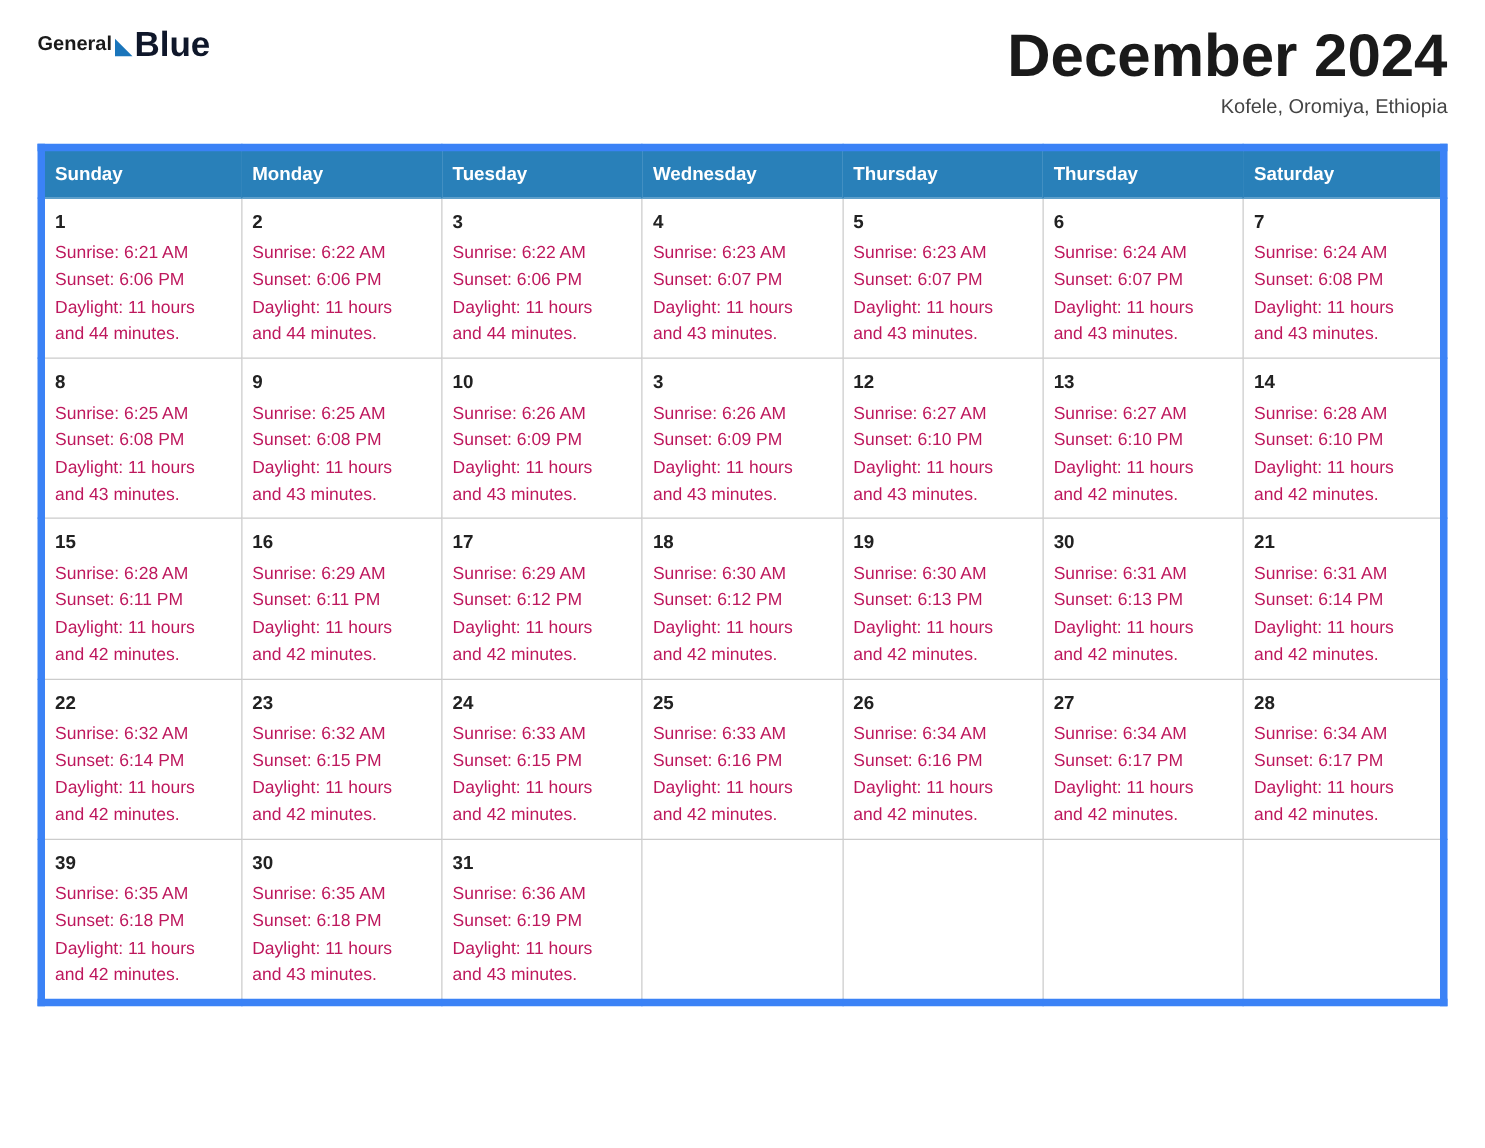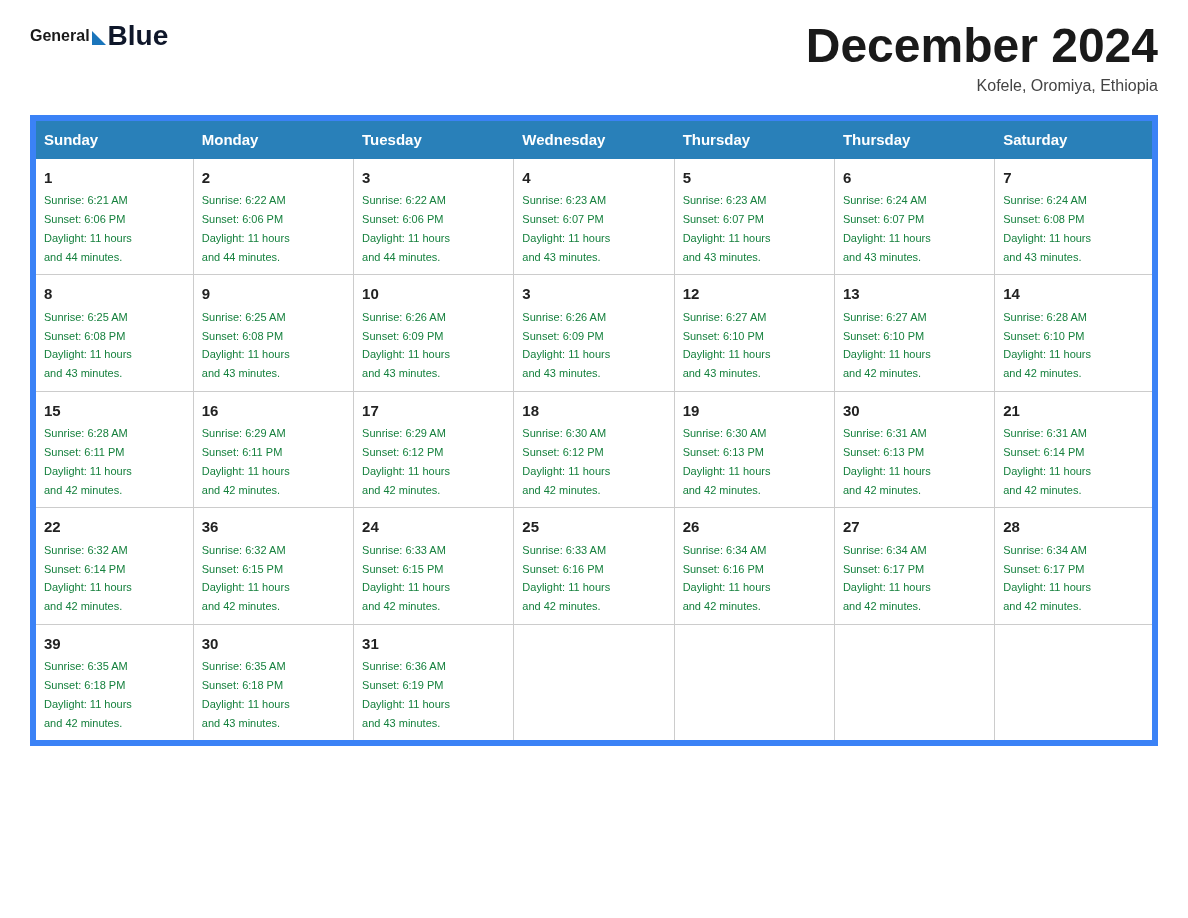--- a/index.html
+++ b/index.html
@@ -78,22 +78,22 @@
       color: #222;
       line-height: 1.5;
     }
     .day-number {
       font-size: 15px;
       font-weight: bold;
       display: block;
       margin-bottom: 2px;
     }
     .day-info {
-      font-size: 11px;
-      color: #15803d;
+      font-size: 14px;
+      color: #be185d;
       line-height: 1.55;
     }
     .empty-cell {
       background: #fff;
     }
     .logo-wrapper {
       display: flex;
       align-items: center;
       gap: 0;
     }
@@ -217,21 +217,21 @@
           <span class="day-number">21</span>
           <span class="day-info">Sunrise: 6:31 AM<br>Sunset: 6:14 PM<br>Daylight: 11 hours<br>and 42 minutes.</span>
         </td>
       </tr>
       <tr>
         <td>
           <span class="day-number">22</span>
           <span class="day-info">Sunrise: 6:32 AM<br>Sunset: 6:14 PM<br>Daylight: 11 hours<br>and 42 minutes.</span>
         </td>
         <td>
-          <span class="day-number">36</span>
+          <span class="day-number">23</span>
           <span class="day-info">Sunrise: 6:32 AM<br>Sunset: 6:15 PM<br>Daylight: 11 hours<br>and 42 minutes.</span>
         </td>
         <td>
           <span class="day-number">24</span>
           <span class="day-info">Sunrise: 6:33 AM<br>Sunset: 6:15 PM<br>Daylight: 11 hours<br>and 42 minutes.</span>
         </td>
         <td>
           <span class="day-number">25</span>
           <span class="day-info">Sunrise: 6:33 AM<br>Sunset: 6:16 PM<br>Daylight: 11 hours<br>and 42 minutes.</span>
         </td>

